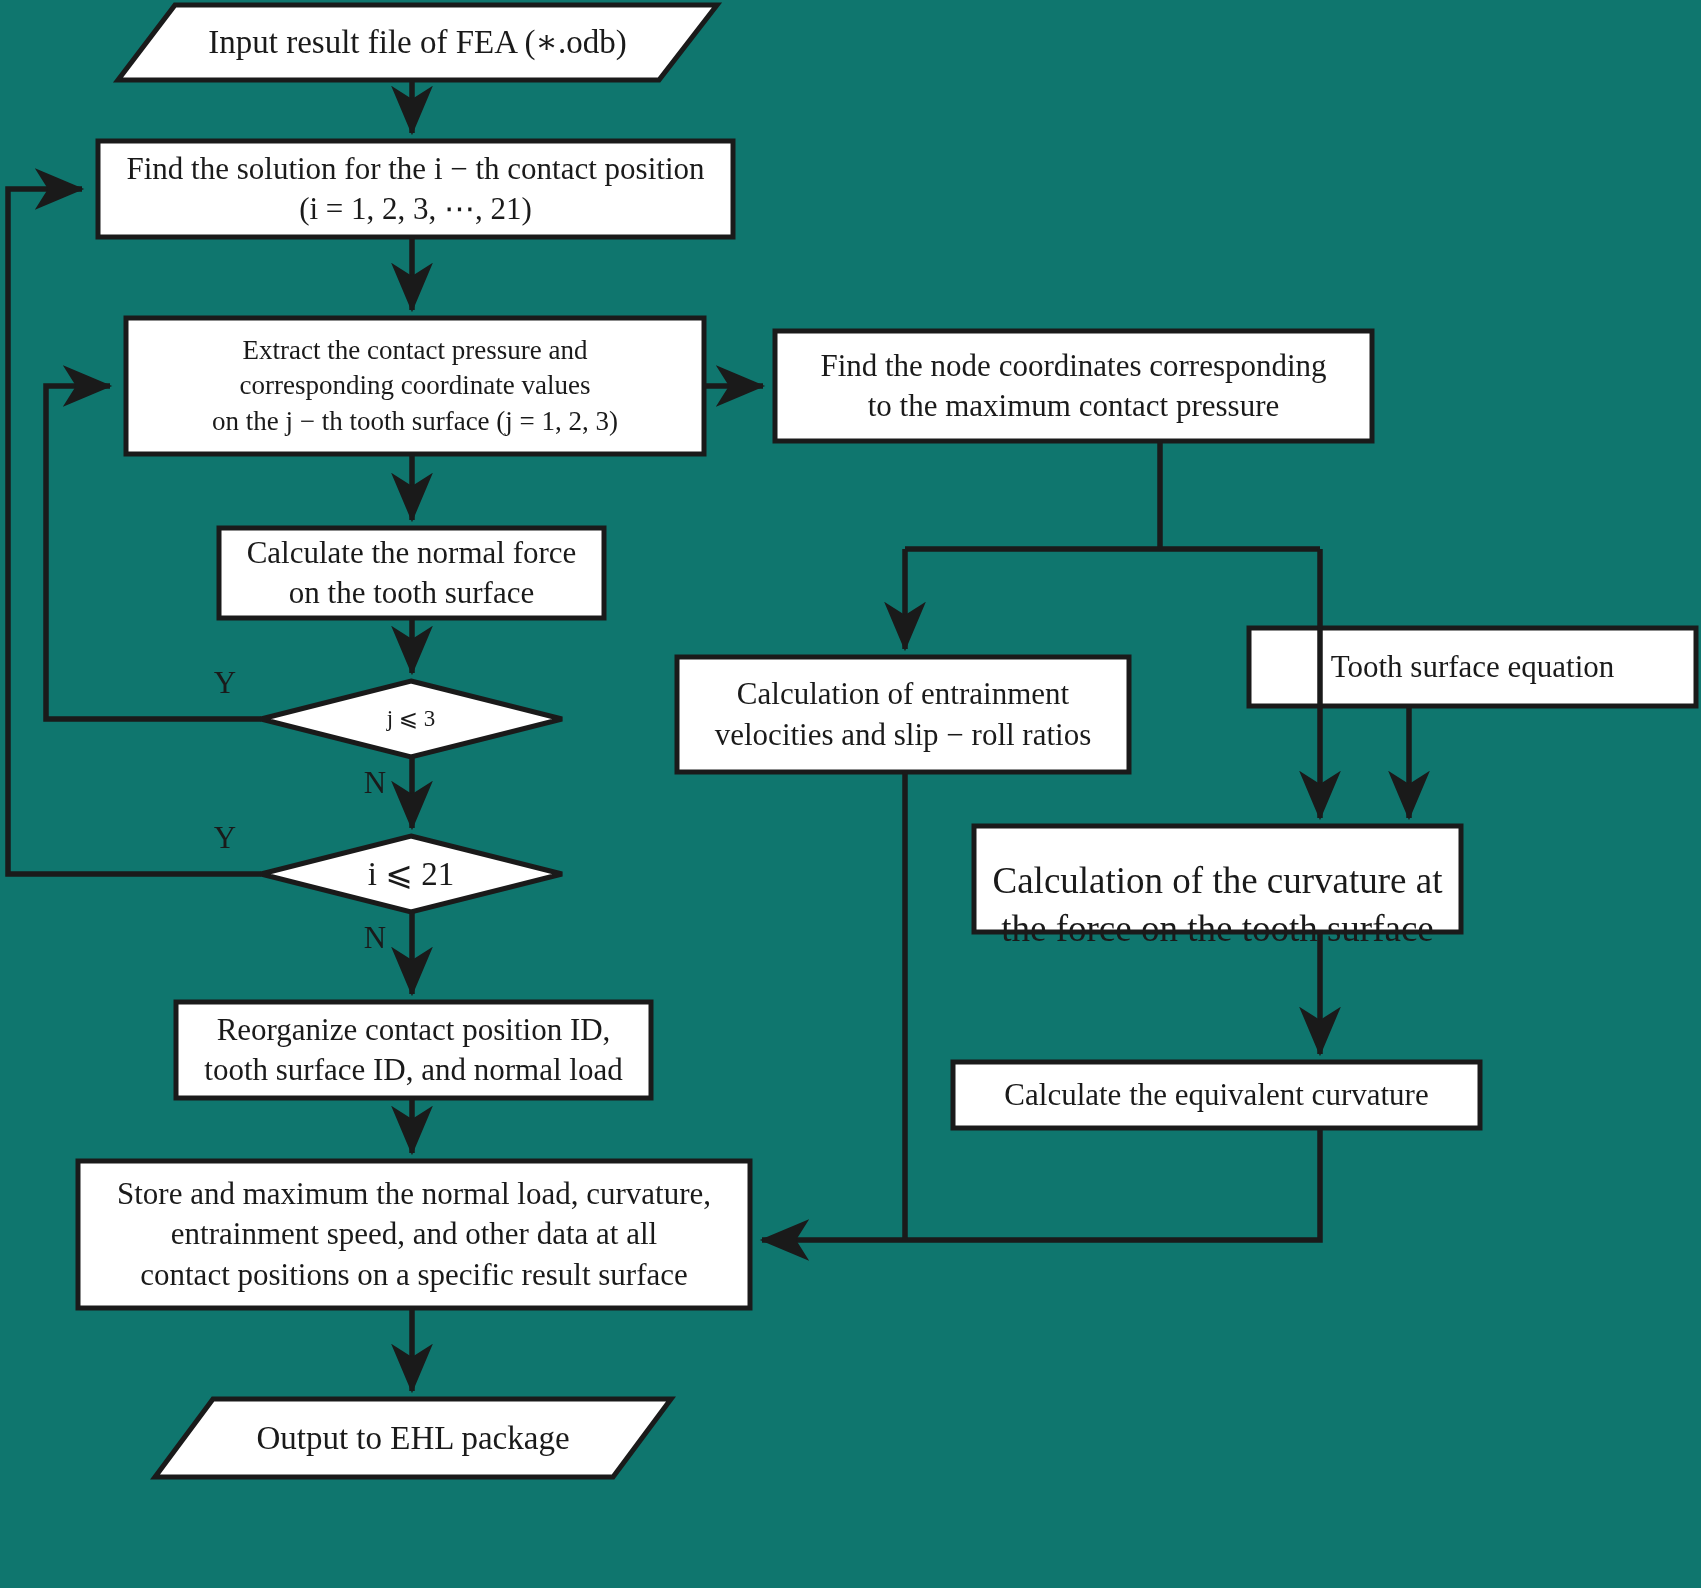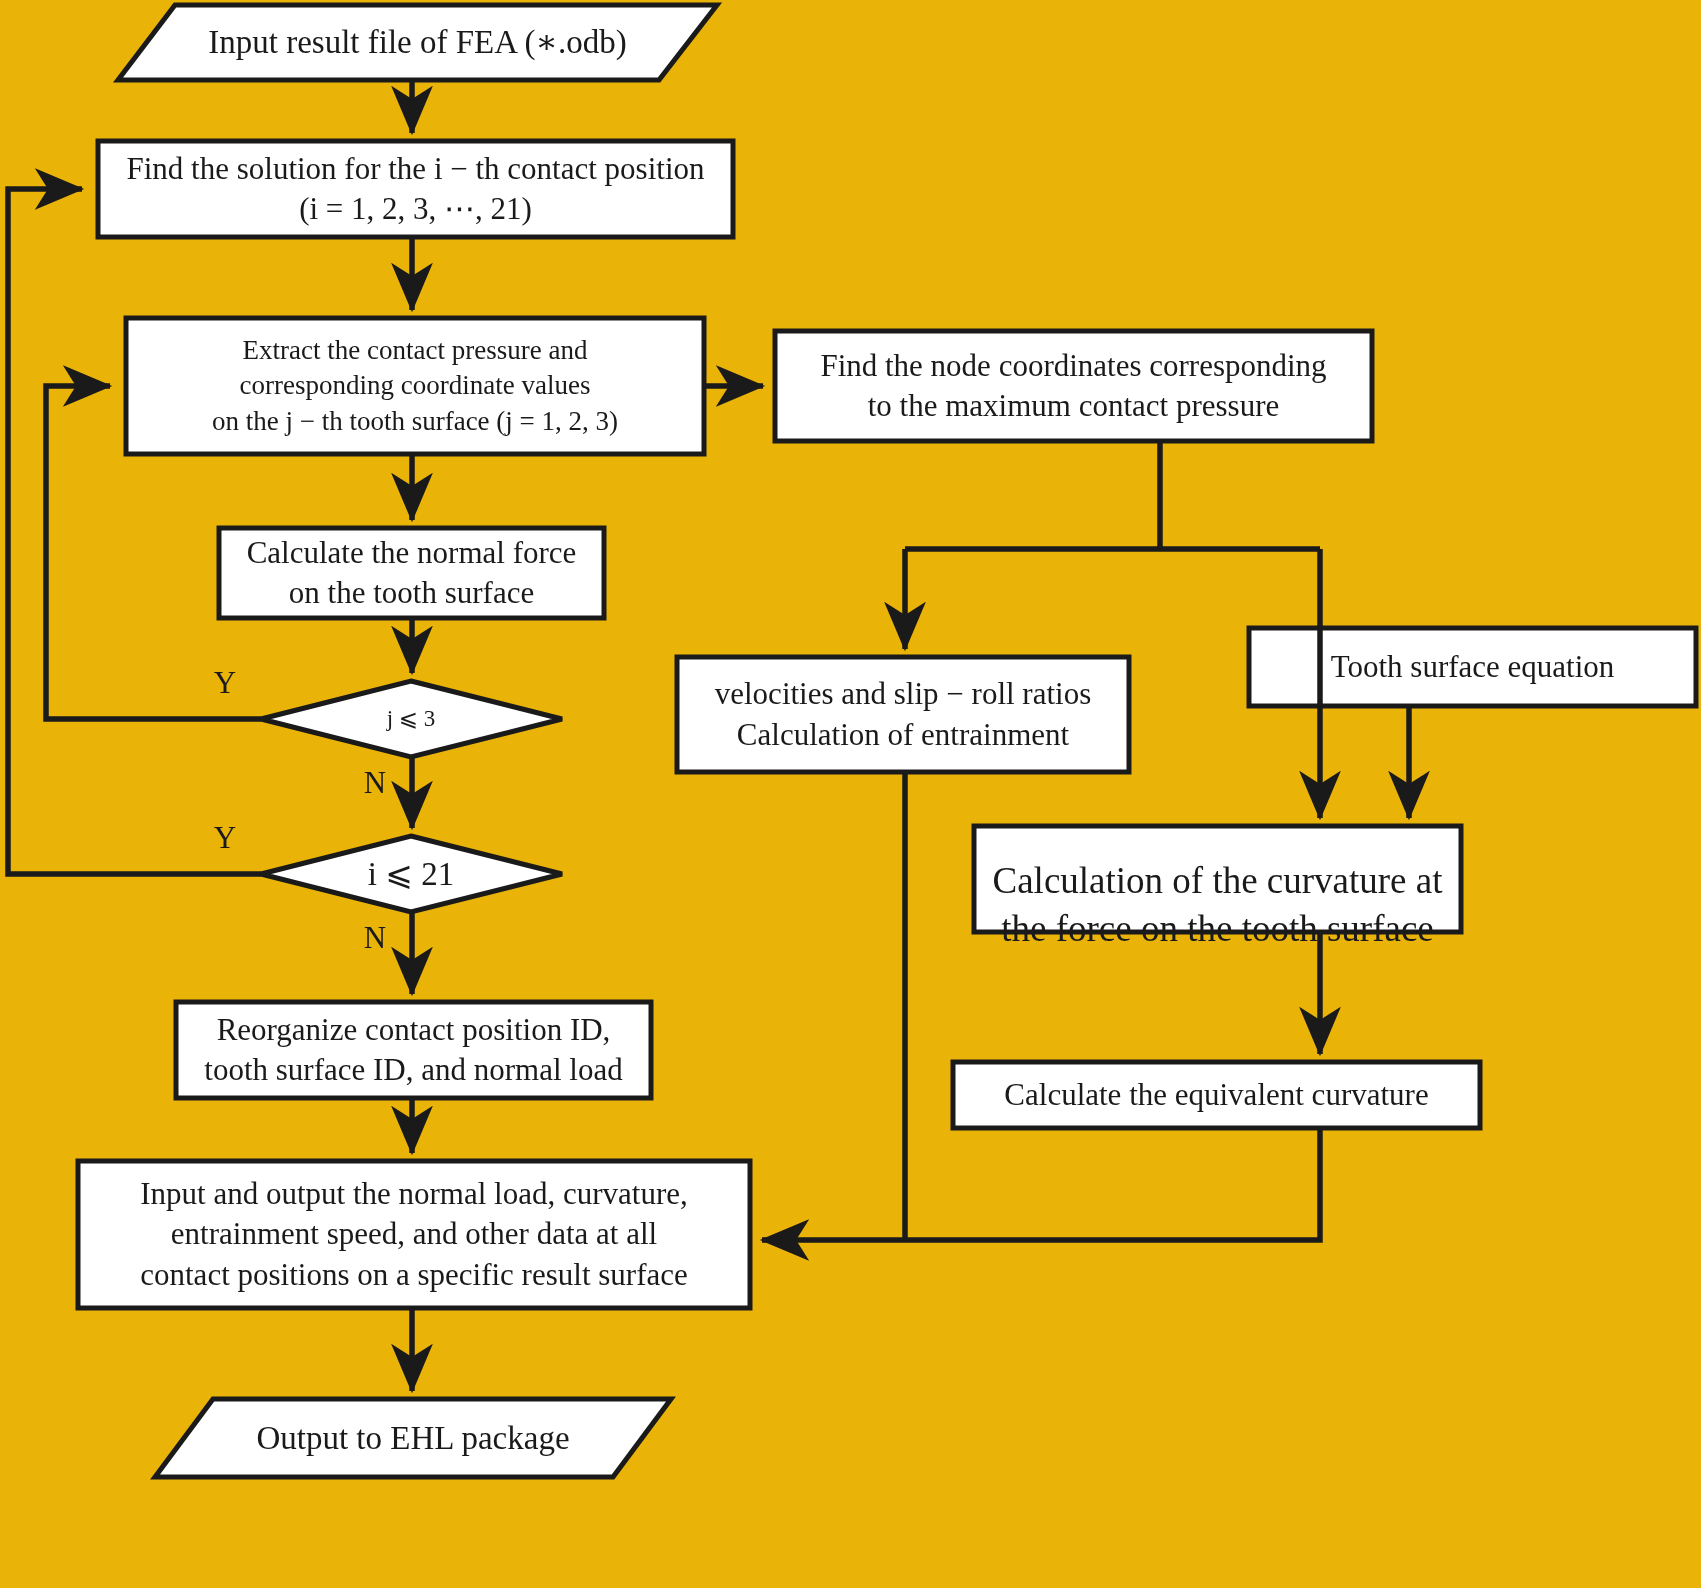--- a/index.html
+++ b/index.html
@@ -4,21 +4,21 @@
 <style>
   html, body {
     margin: 0;
     padding: 0;
     background: #ffffff;
   }
   #canvas {
     position: relative;
     width: 1701px;
     height: 1588px;
-    background: #eab308;
+    background: #0f766e;
     font-family: "Liberation Serif", "DejaVu Serif", serif;
     overflow: hidden;
     text-decoration: underline;
   }
   svg#flow {
     position: absolute;
     top: 0; left: 0;
     width: 1701px;
     height: 1588px;
   }
@@ -156,37 +156,37 @@
   <div class="node-text" style="left:301px; top:849px; width:220px; height:50px; font-size:33px;">
     <span class="ln">i ⩽ 21</span>
   </div>
 
   <div class="node-text" style="left:176px; top:1002px; width:475px; height:96px; font-size:31px;">
     <span class="ln">Reorganize contact position ID,</span>
     <span class="ln">tooth surface ID, and normal load</span>
   </div>
 
   <div class="node-text" style="left:78px; top:1161px; width:672px; height:147px; font-size:31px;">
-    <span class="ln">Input and output the normal load, curvature,</span>
+    <span class="ln">Store and maximum the normal load, curvature,</span>
     <span class="ln">entrainment speed, and other data at all</span>
     <span class="ln">contact positions on a specific result surface</span>
   </div>
 
   <div class="node-text" style="left:775px; top:331px; width:597px; height:110px; font-size:31px;">
     <span class="ln">Find the node coordinates corresponding</span>
     <span class="ln">to the maximum contact pressure</span>
   </div>
 
   <div class="node-text" style="left:155px; top:1399px; width:516px; height:78px; font-size:33px;">
     <span class="ln">Output to EHL package</span>
   </div>
 
   <div class="node-text" style="left:677px; top:657px; width:452px; height:115px; font-size:31px;">
+    <span class="ln">Calculation of entrainment</span>
     <span class="ln">velocities and slip − roll ratios</span>
-    <span class="ln">Calculation of entrainment</span>
   </div>
 
   <div class="node-text" style="left:1249px; top:628px; width:447px; height:78px; font-size:31px;">
     <span class="ln">Tooth surface equation</span>
   </div>
 
   <div class="node-text" style="left:974px; top:852px; width:487px; height:106px; font-size:37px;">
     <span class="ln">Calculation of the curvature at</span>
     <span class="ln">the force on the tooth surface</span>
   </div>

